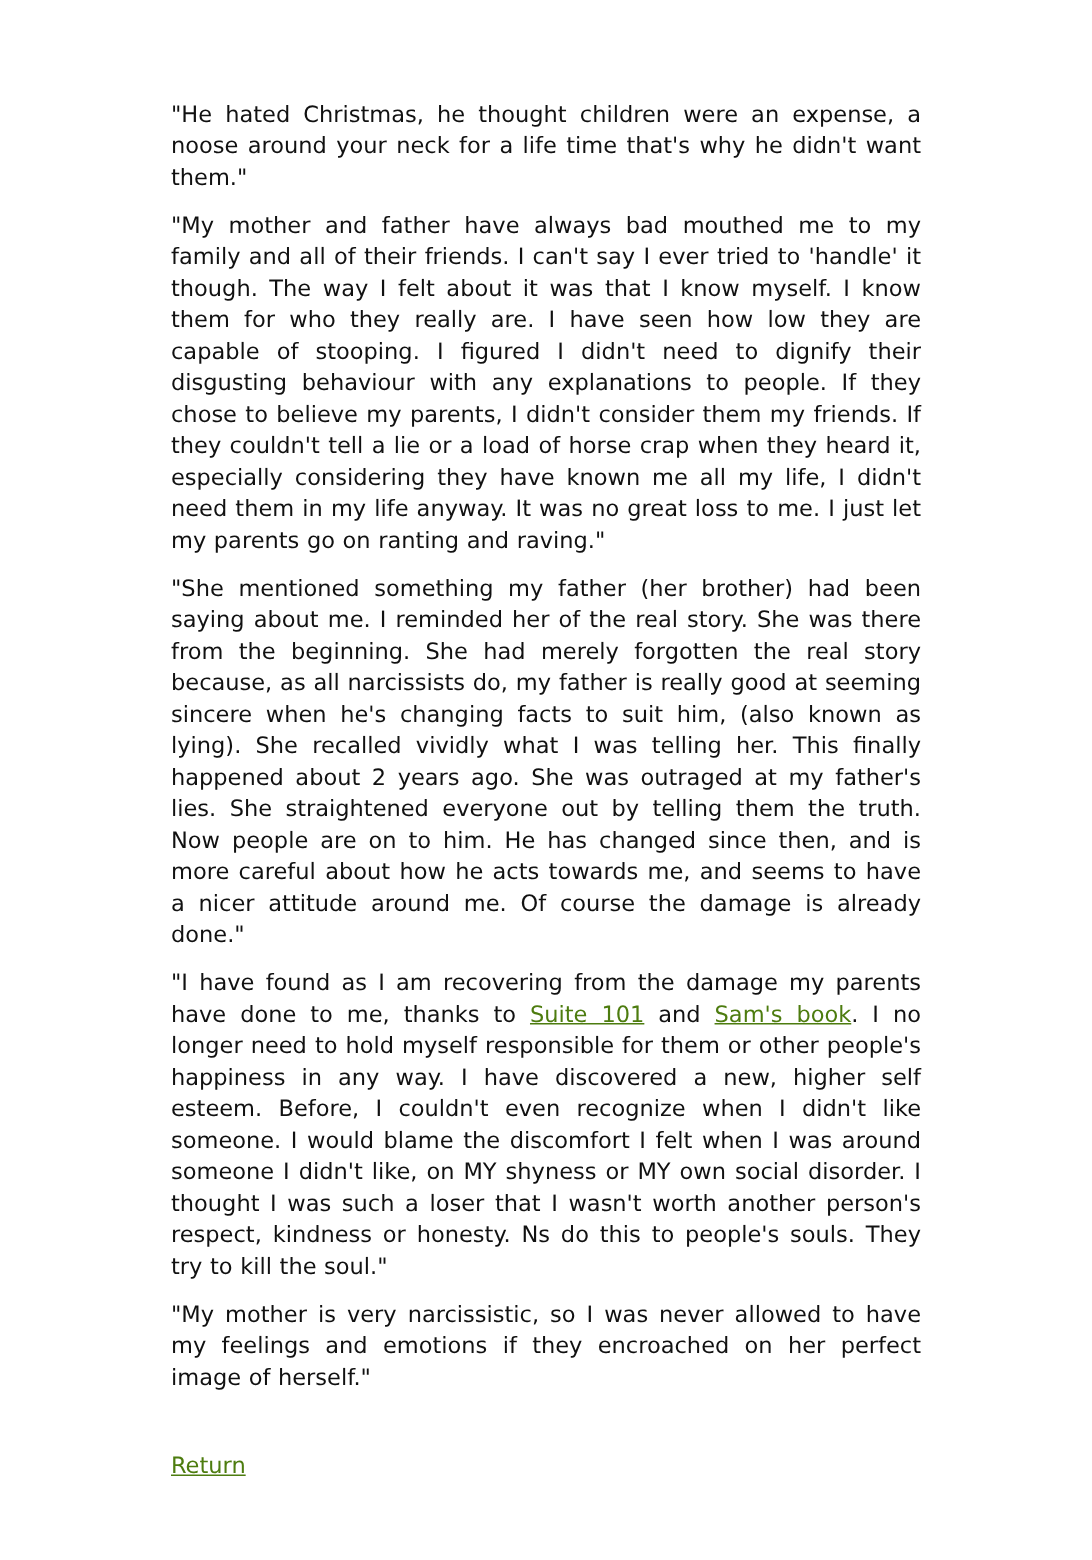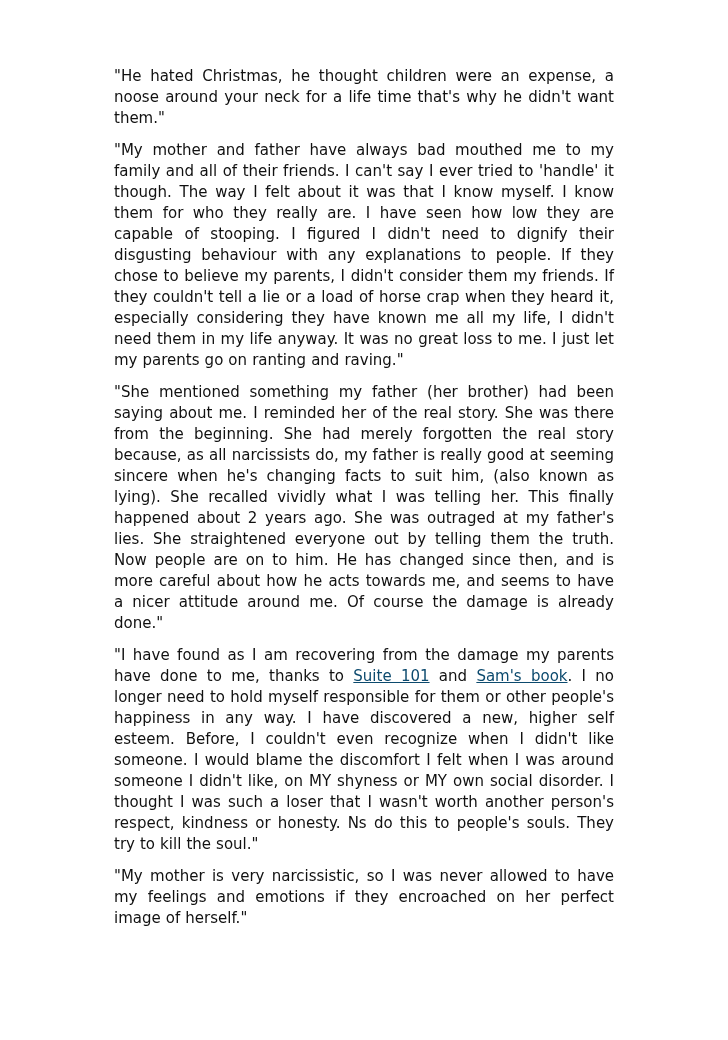--- a/index.html
+++ b/index.html
@@ -21,21 +21,21 @@
   }
   .para {
     margin: 0 0 11px 0;
     font-size: 15px;
     line-height: 21px;
     text-align: justify;
     color: #111111;
     word-spacing: 0.02em;
   }
   .para a, .return-para a {
-    color: #0c4a6e;
+    color: #4d7c0f;
     text-decoration: underline;
     cursor: pointer;
   }
   .return-para {
     margin: 0;
     padding-top: 27px;
     font-size: 15px;
     line-height: 21px;
     text-align: left;
   }
@@ -44,13 +44,14 @@
 <body>
 
 <div class="page">
   <div id="content">
       <p class="para"><span>"He hated Christmas, he thought children were an expense, a noose around your neck for a life time that's why he didn't want them."</span></p>
       <p class="para"><span>"My mother and father have always bad mouthed me to my family and all of their friends. I can't say I ever tried to 'handle' it though. The way I felt about it was that I know myself. I know them for who they really are. I have seen how low they are capable of stooping. I figured I didn't need to dignify their disgusting behaviour with any explanations to people. If they chose to believe my parents, I didn't consider them my friends. If they couldn't tell a lie or a load of horse crap when they heard it, especially considering they have known me all my life, I didn't need them in my life anyway. It was no great loss to me. I just let my parents go on ranting and raving."</span></p>
       <p class="para"><span>"She mentioned something my father (her brother) had been saying about me. I reminded her of the real story. She was there from the beginning. She had merely forgotten the real story because, as all narcissists do, my father is really good at seeming sincere when he's changing facts to suit him, (also known as lying). She recalled vividly what I was telling her. This finally happened about 2 years ago. She was outraged at my father's lies. She straightened everyone out by telling them the truth. Now people are on to him. He has changed since then, and is more careful about how he acts towards me, and seems to have a nicer attitude around me. Of course the damage is already done."</span></p>
       <p class="para"><span>"I have found as I am recovering from the damage my parents have done to me, thanks to </span><a href="#">Suite 101</a><span> and </span><a href="#">Sam's book</a><span>. I no longer need to hold myself responsible for them or other people's happiness in any way. I have discovered a new, higher self esteem. Before, I couldn't even recognize when I didn't like someone. I would blame the discomfort I felt when I was around someone I didn't like, on MY shyness or MY own social disorder. I thought I was such a loser that I wasn't worth another person's respect, kindness or honesty. Ns do this to people's souls. They try to kill the soul."</span></p>
       <p class="para"><span>"My mother is very narcissistic, so I was never allowed to have my feelings and emotions if they encroached on her perfect image of herself."</span></p>
     </div>
+  <p class="return-para"><a href="#">Return</a></p>
 </div>
 
 </body></html>

